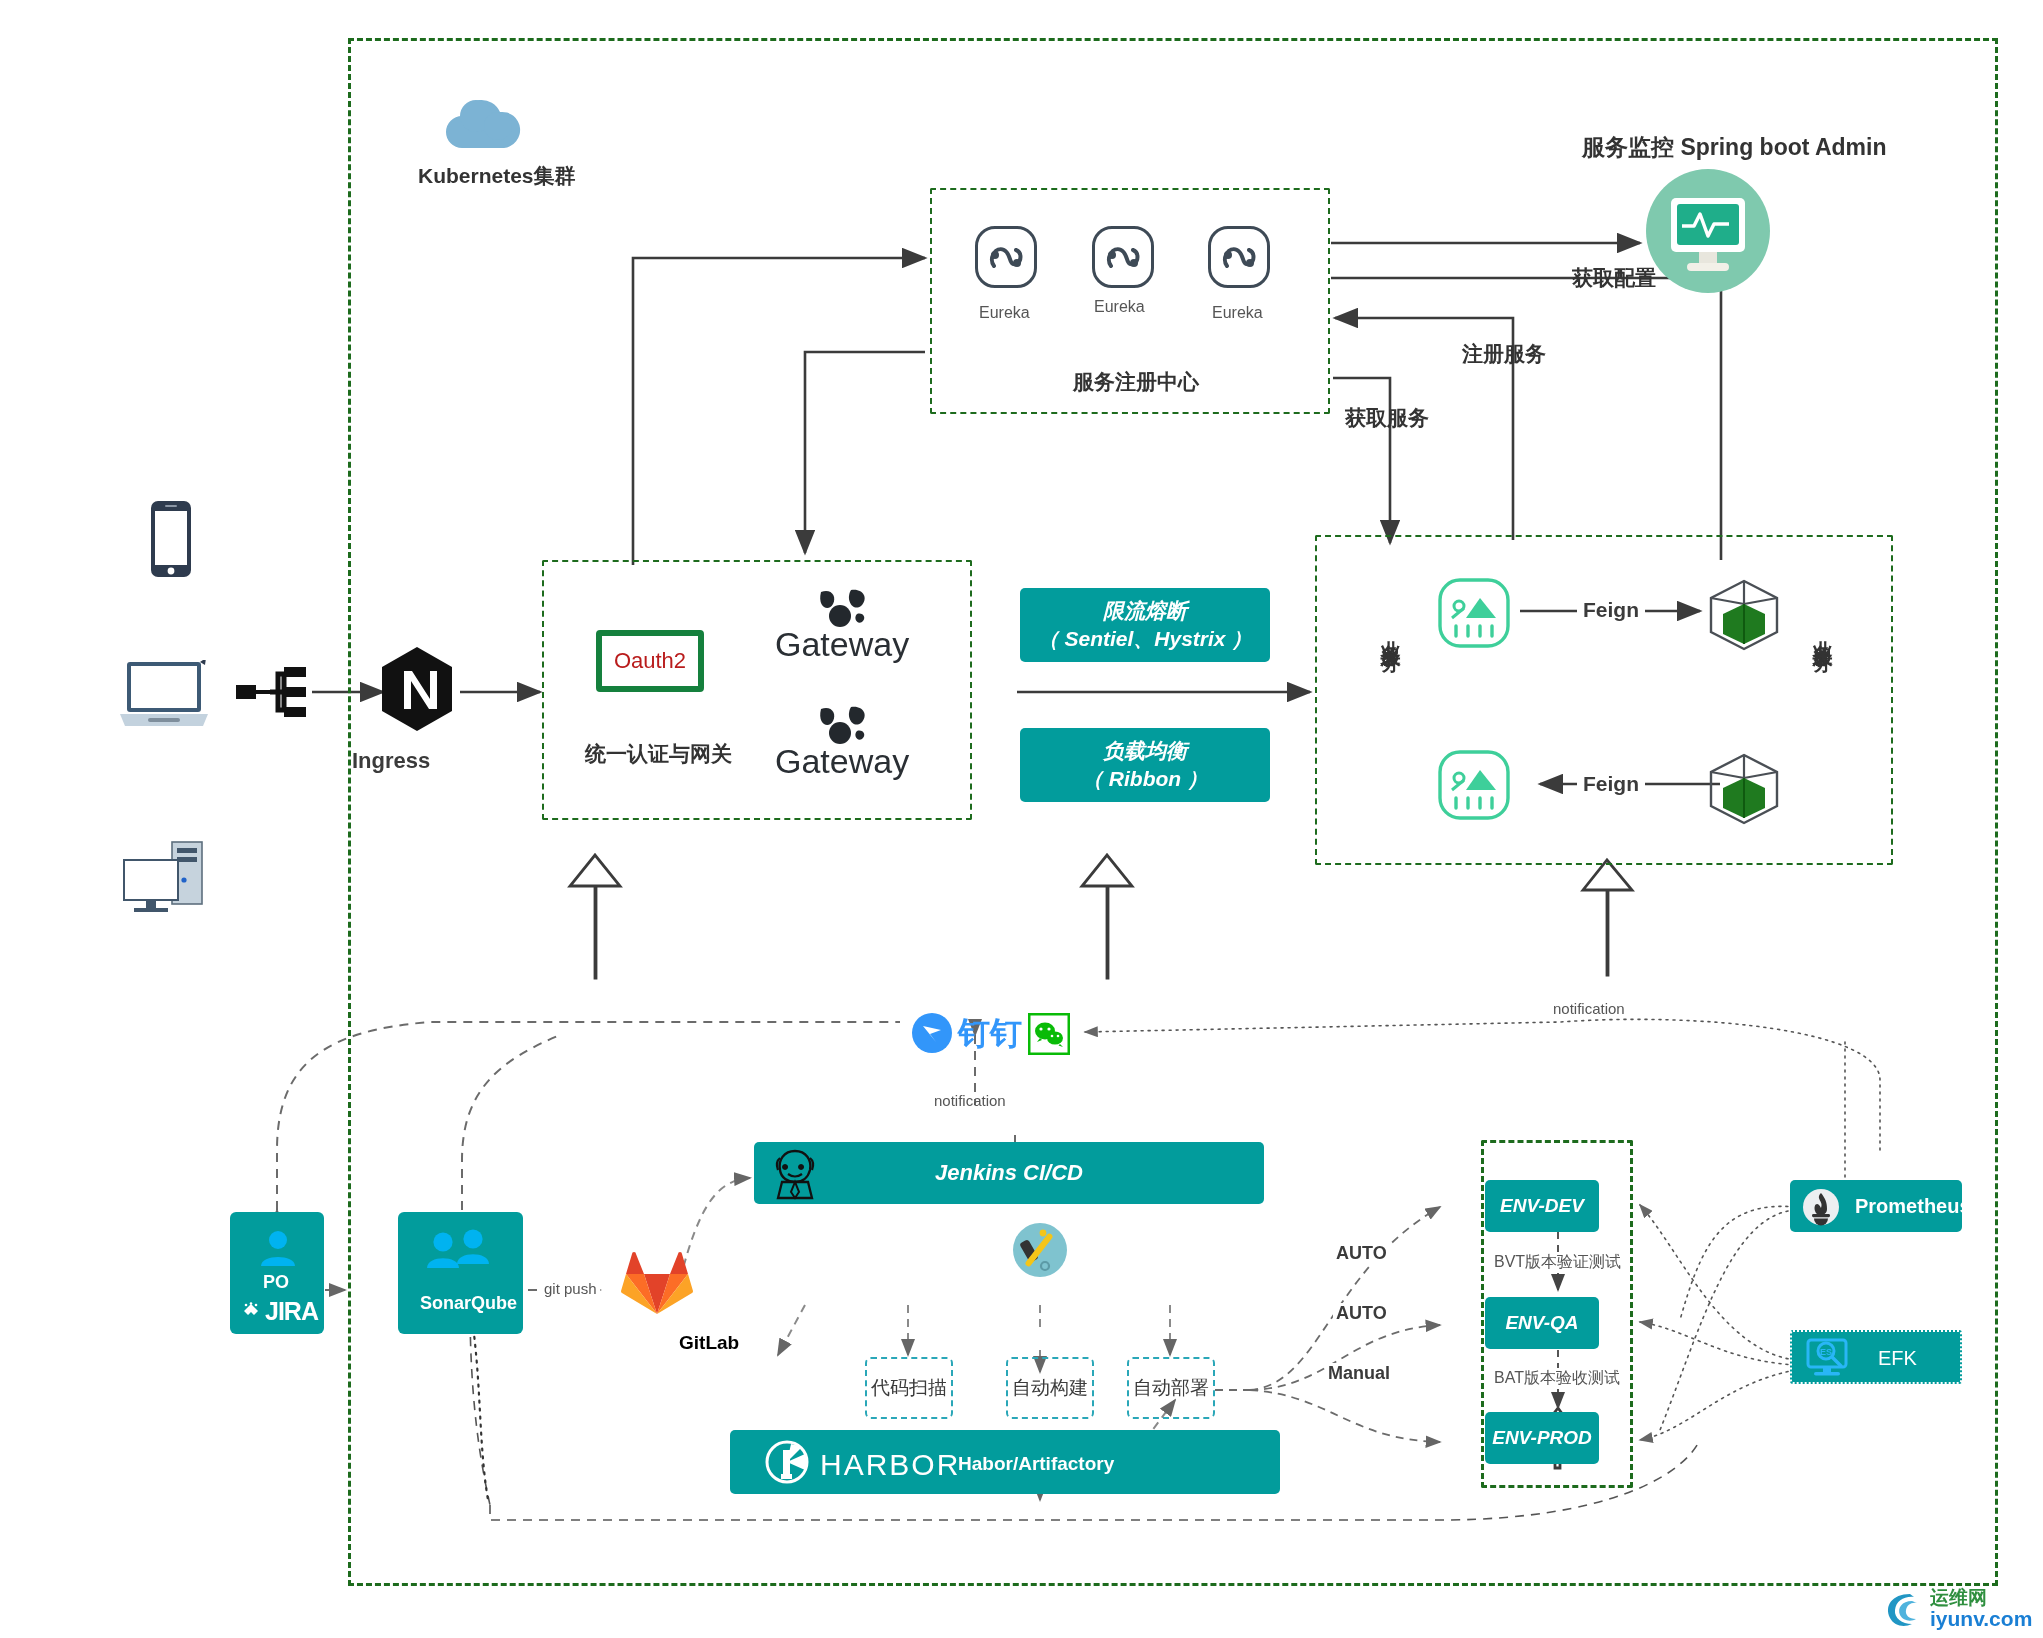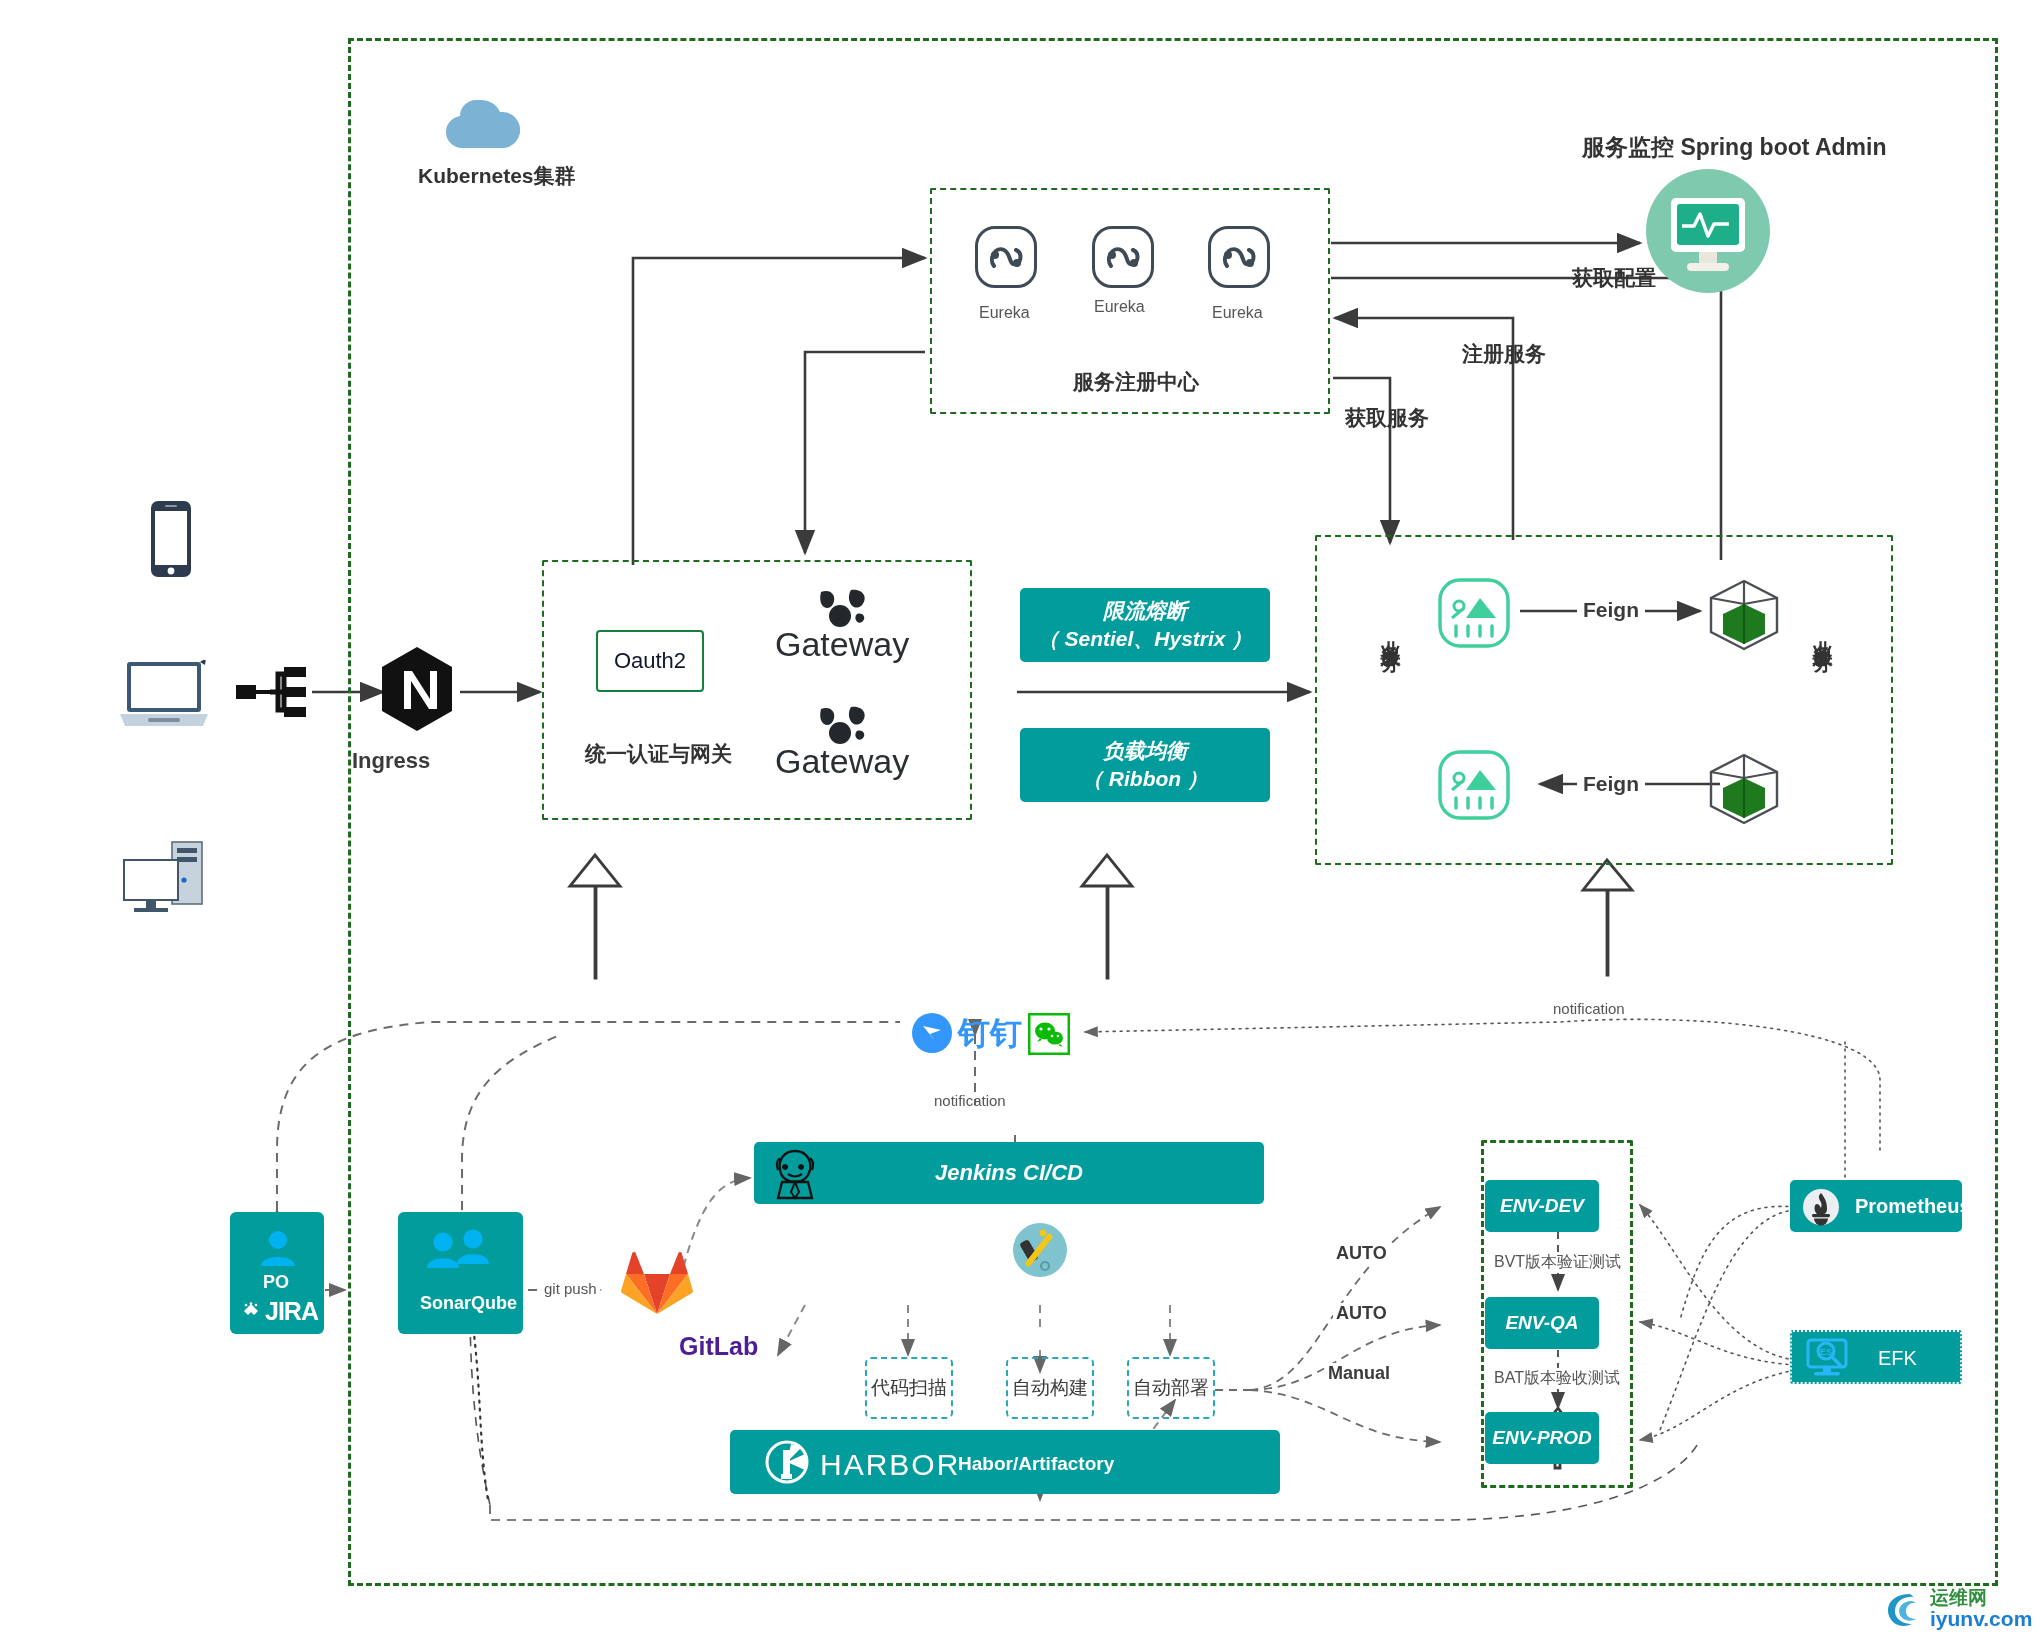--- a/index.html
+++ b/index.html
@@ -53,25 +53,25 @@
   .dash-teal{
     position:absolute;
     border:2px dashed #2aa7b8;
     border-radius:6px;
     box-sizing:border-box;
     display:flex;align-items:center;justify-content:center;
     font-size:19px;color:#3b3b3b;
   }
   .solid-green{
     position:absolute;
-    border:2px solid #15803d;
+    border:6px solid #15803d;
     border-radius:4px;
     box-sizing:border-box;
     display:flex;align-items:center;justify-content:center;
-    font-size:22px;color:#0f172a;
+    font-size:22px;color:#b91c1c;
   }
   .eureka-card{
     position:absolute;
     width:62px;height:62px;
     border:3px solid #3e4a56;
     border-radius:20px;
     box-sizing:border-box;
   }
   .vtext{
     position:absolute;
@@ -444,21 +444,21 @@
     <svg width="74" height="70" viewBox="0 0 74 70">
       <path d="M37,66 L50,26 H24 z" fill="#e24329"></path>
       <path d="M37,66 L24,26 H6 z" fill="#fc6d26"></path>
       <path d="M6,26 L1,43 a2,2 0 0,0 1,2 L37,66 z" fill="#fca326"></path>
       <path d="M6,26 L12,6 a2,2 0 0,1 4,0 L24,26 z" fill="#e24329"></path>
       <path d="M37,66 L50,26 H68 z" fill="#fc6d26"></path>
       <path d="M68,26 L73,43 a2,2 0 0,1 -1,2 L37,66 z" fill="#fca326"></path>
       <path d="M68,26 L62,6 a2,2 0 0,0 -4,0 L50,26 z" fill="#e24329"></path>
     </svg>
   </div>
-  <div class="lbl lbl-b" style="left:679px;top:1332px;color:#4c1d95;font-size:25px;text-align:center;">GitLab</div>
+  <div class="lbl lbl-b" style="left:679px;top:1332px;color:#000000;font-size:19px;text-align:center;">GitLab</div>
 
   <div class="teal" style="left:754px;top:1142px;width:510px;height:62px;font-size:22px;">
     <span>Jenkins CI/CD</span>
   </div>
   <div class="abs" style="left:768px;top:1148px;">
     <svg width="54" height="52" viewBox="0 0 54 52">
       <path d="M27,3 C38,3 44,12 42,22 C40,30 34,34 27,34 C20,34 13,30 12,22 C10,12 16,3 27,3 z" fill="none" stroke="#111" stroke-width="2.3"></path>
       <path d="M17,16 a3,3 0 1,0 0.1,0 M33,16 a3,3 0 1,0 0.1,0" fill="#111"></path>
       <path d="M20,26 q7,5 14,0" stroke="#111" stroke-width="2.2" fill="none"></path>
       <path d="M14,34 L10,50 H44 L40,34 Z" fill="none" stroke="#111" stroke-width="2.3"></path>

